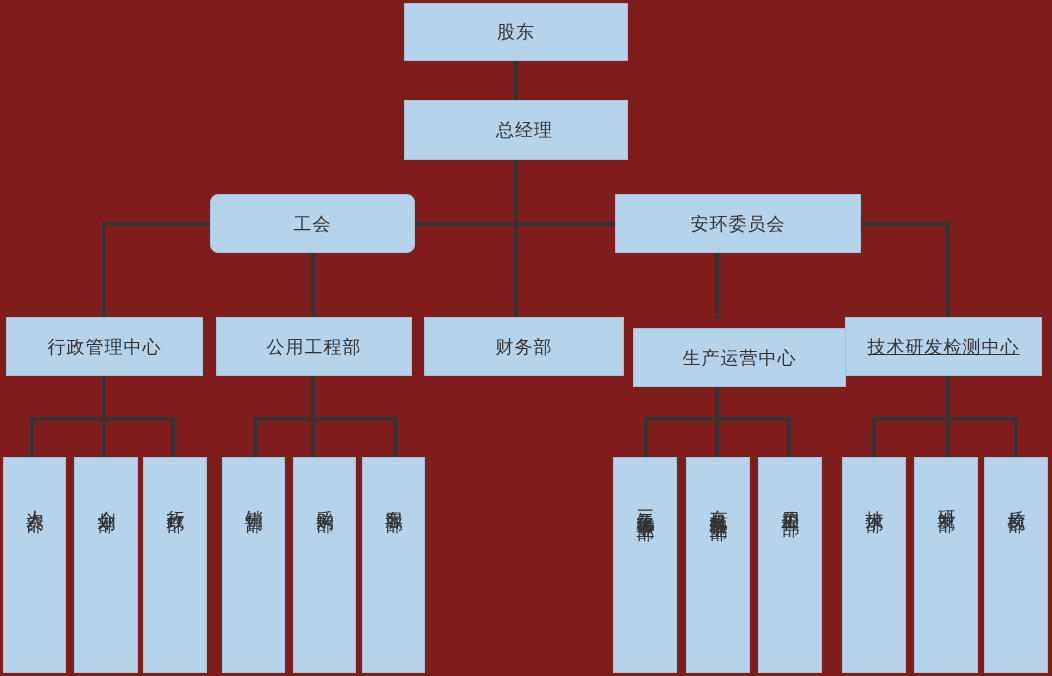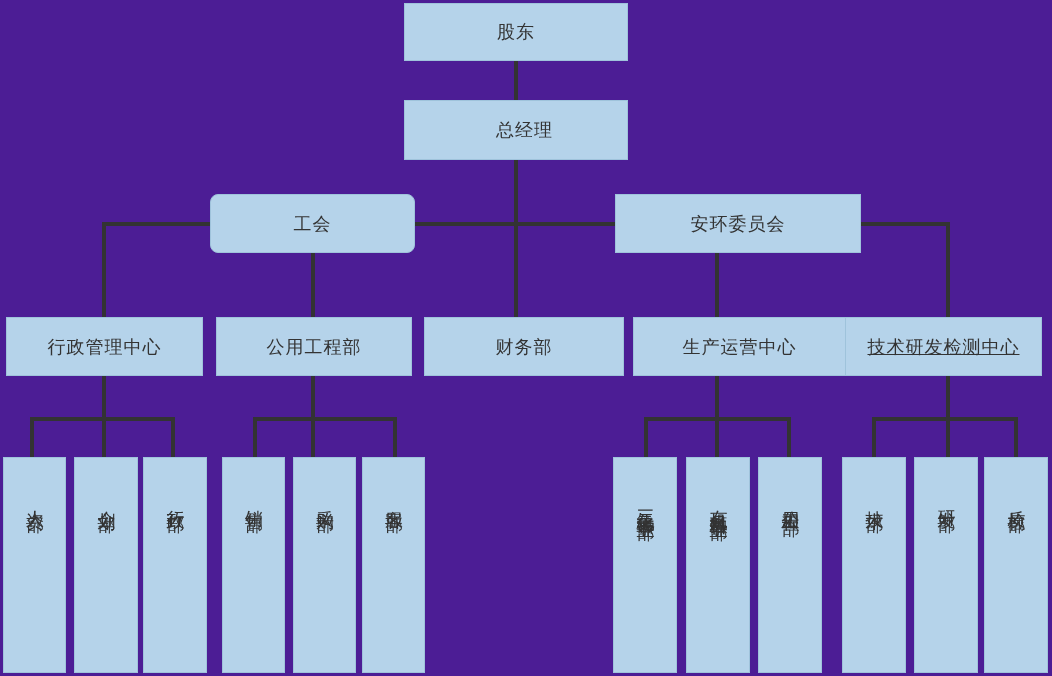--- a/index.html
+++ b/index.html
@@ -1,17 +1,17 @@
 <!DOCTYPE html>
 <html><head>
 <meta charset="utf-8">
 <style>
   html,body { margin:0; padding:0; background:#ffffff; }
   .canvas {
-    position:relative; width:1052px; height:676px; background:#4c1d95;
+    position:relative; width:1052px; height:676px; background:#7f1d1d;
     font-family:"DejaVu Sans","Liberation Sans",sans-serif;
     overflow:hidden;
   }
   .line { position:absolute; background:#333333; }
   .node {
     position:absolute; background:#b5d3ea; border:1px solid #9fc3db;
     box-sizing:border-box; display:flex; align-items:center; justify-content:center;
     color:#333333; font-size:18px; letter-spacing:1px;
   }
   .node.v { align-items:flex-start; padding-top:38px; }
@@ -69,21 +69,21 @@
 
   <div class="node" style="left:6px; top:317px; width:197px; height:59px;">
     <span>行政管理中心</span>
   </div>
   <div class="node" style="left:216px; top:317px; width:196px; height:59px;">
     <span>公用工程部</span>
   </div>
   <div class="node" style="left:424px; top:317px; width:200px; height:59px;">
     <span>财务部</span>
   </div>
-  <div class="node" style="left:633px; top:317px; width:213px; height:59px;">
+  <div class="node" style="left:633px; top:328px; width:213px; height:59px;">
     <span>生产运营中心</span>
   </div>
   <div class="node" style="left:845px; top:317px; width:197px; height:59px;text-decoration:underline;">
     <span>技术研发检测中心</span>
   </div>
 
   <div class="node v" style="left:3px; top:457px; width:63px; height:216px;">
     <span class="vtext">人资部</span>
   </div>
   <div class="node v" style="left:74px; top:457px; width:64px; height:216px;">

